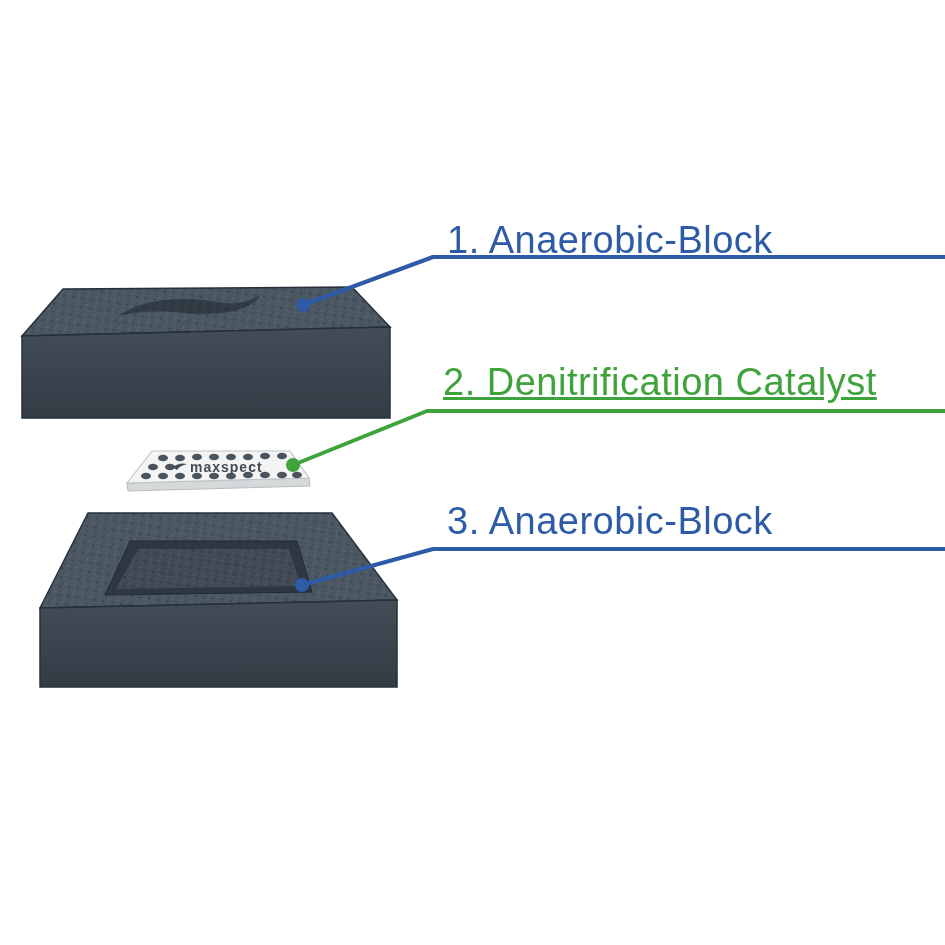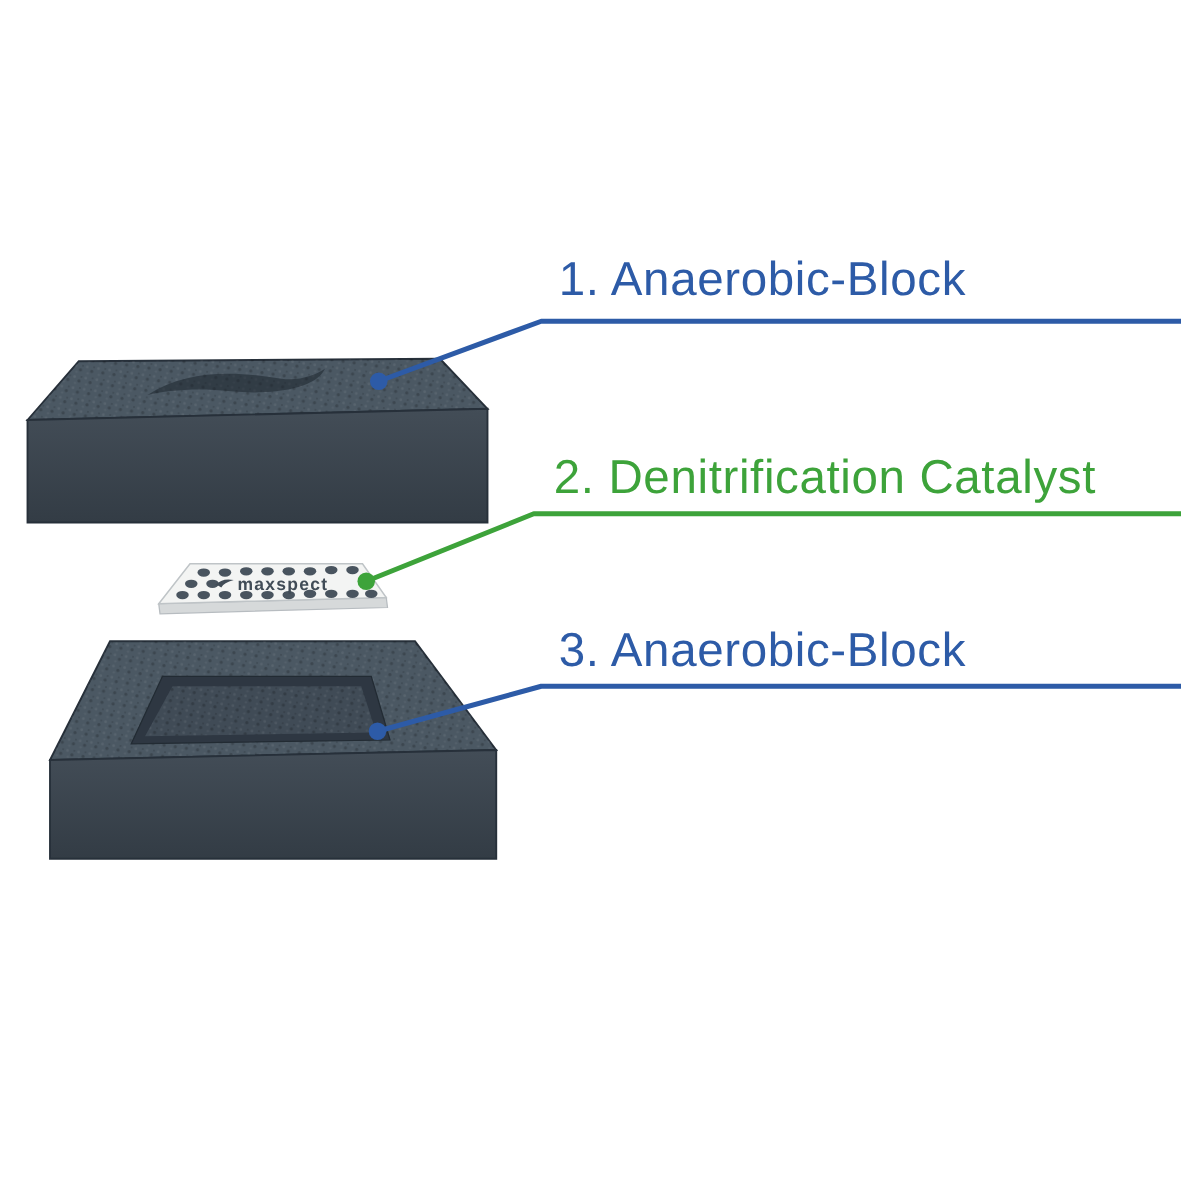--- a/index.html
+++ b/index.html
@@ -112,19 +112,19 @@
       <path d="M945,411 L427,411 L293,465" fill="none" stroke-width="4" stroke-linejoin="round" stroke="#3da33a"></path>
       <circle cx="293" cy="465" r="7" fill="#3da33a"></circle>
     </g>
 
     <g>
       <path d="M945,549 L433,549 L302,585" fill="none" stroke-width="4" stroke-linejoin="round" stroke="#2d5ba7"></path>
       <circle cx="302" cy="585" r="7" fill="#2d5ba7"></circle>
     </g>
   </svg>
 
-  <div class="label blue" style="left:447px; top:204px;">1. Anaerobic-Block</div>
+  <div class="label blue" style="left:447px; top:220px;">1. Anaerobic-Block</div>
 
-  <div class="label green" style="left:443px; top:362px;">2. Denitrification Catalyst</div>
+  <div class="label green" style="left:443px; top:362px;text-decoration:underline;">2. Denitrification Catalyst</div>
 
   <div class="label blue" style="left:447px; top:501px;text-align:center;">3. Anaerobic-Block</div>
 
 </div>
 
 </body></html>

